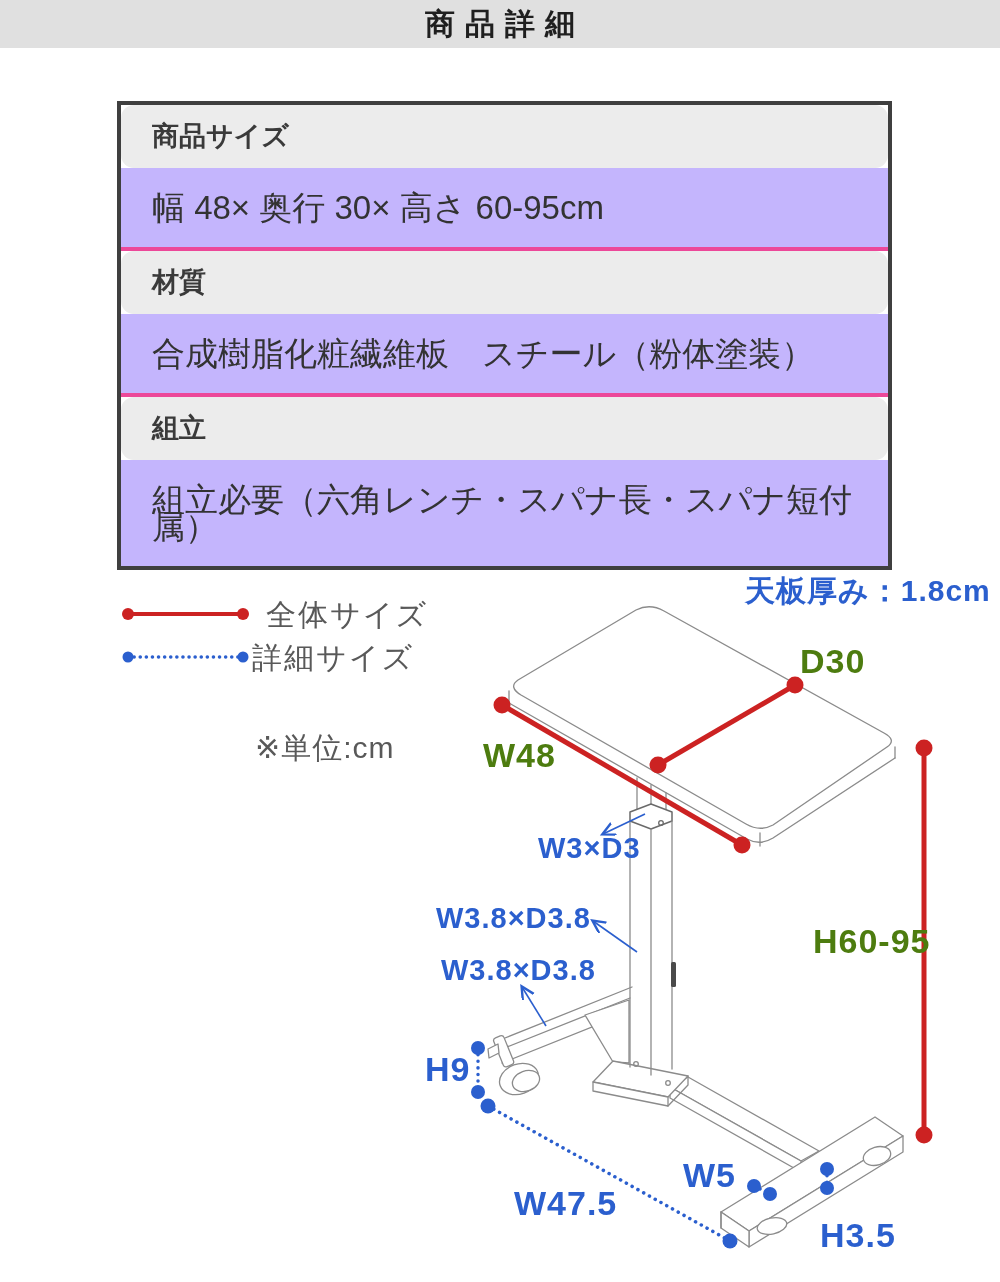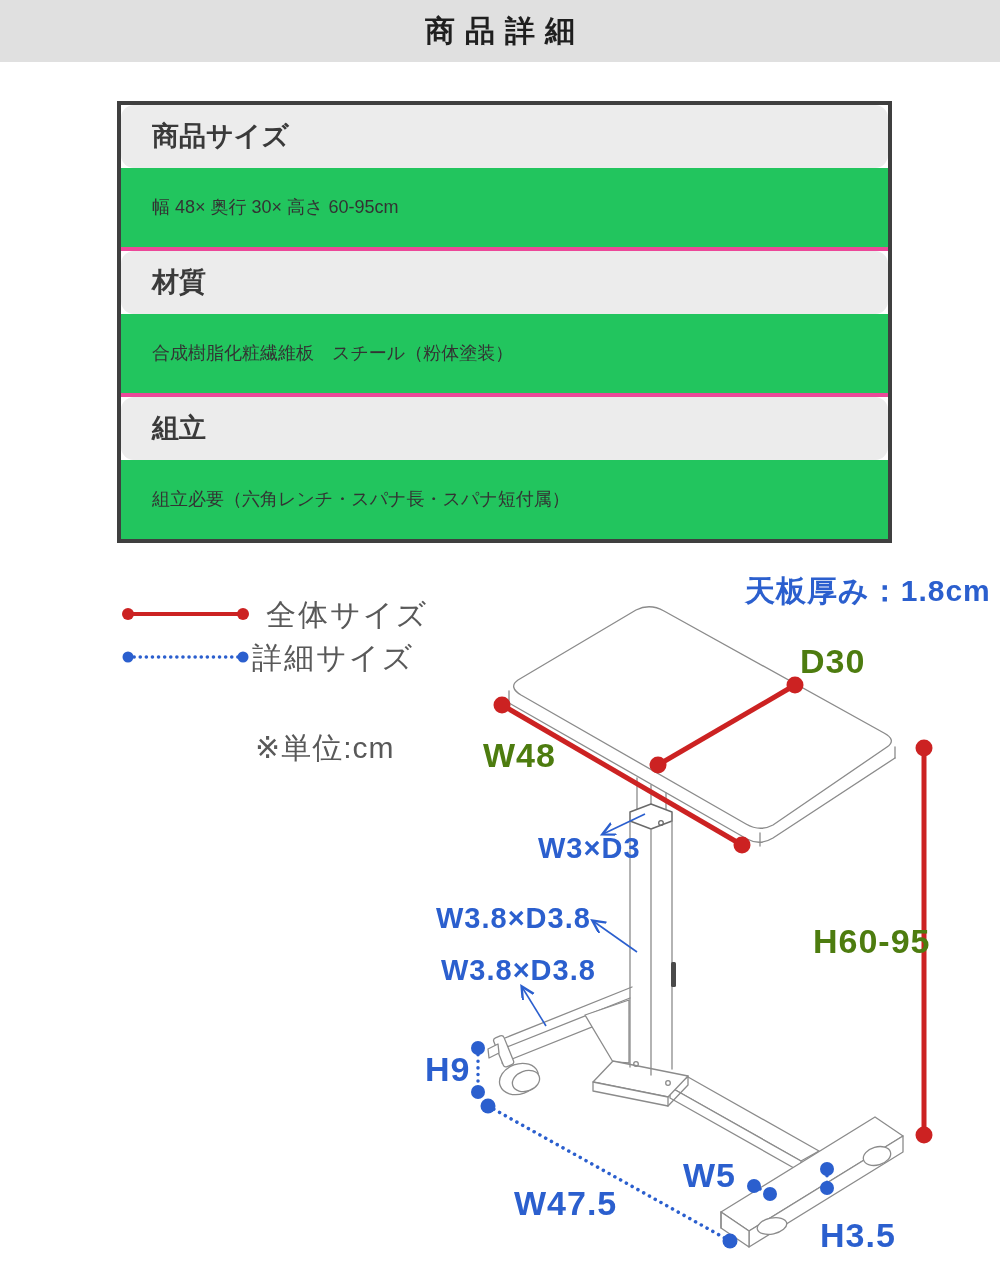--- a/index.html
+++ b/index.html
@@ -2,40 +2,40 @@
 <html><head>
 <meta charset="utf-8">
 <style>
   html,body{margin:0;padding:0;}
   body{
     width:1000px;height:1282px;position:relative;overflow:hidden;
     background:#ffffff;font-family:"Liberation Sans","DejaVu Sans",sans-serif;
   }
   
   .banner{
-    position:absolute;left:0;top:0;width:1000px;height:62px;
+    position:absolute;left:0;top:0;width:1000px;height:48px;
     background:#e0e0e0;display:flex;align-items:center;justify-content:center;
   }
   .banner h1{
     margin:0;font-size:30px;font-weight:bold;color:#1f1f1f;
     letter-spacing:10px;text-indent:10px;
   }
   
   .spec-table{
     position:absolute;left:117px;top:101px;width:767px;
     border:4px solid #3f3f3f;background:#fff;
   }
   .spec-section{border-top:4px solid #ec4899;}
   .spec-section:first-child{border-top:none;}
   .spec-label{
     background:#ececec;color:#3a3a3a;font-size:27px;font-weight:bold;
     padding:18px 0 18px 31px;line-height:27px;border-radius:13px;
   }
   .spec-value{
-    background:#22c55e;color:#333333;font-size:18px;font-weight:normal;
+    background:#c4b5fd;color:#333333;font-size:33px;font-weight:normal;
     padding:26px 0 26px 31px;line-height:27px;
   }
   
   .diagram{position:absolute;left:0;top:550px;width:1000px;height:732px;}
   .diagram svg{position:absolute;left:0;top:0;}
   .dim{
     position:absolute;font-weight:bold;letter-spacing:1px;line-height:1;
     white-space:nowrap;
   }
   .dim.red{color:#4d7c0f;}

